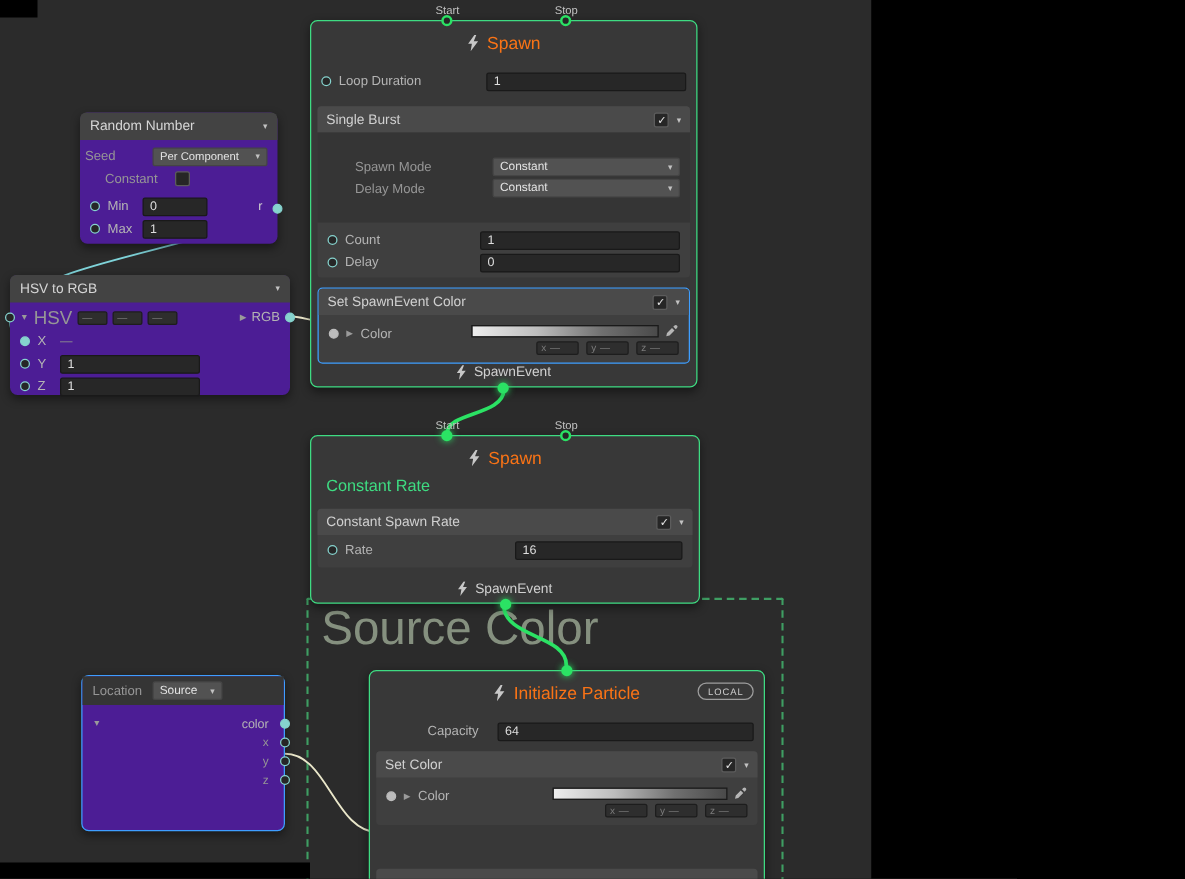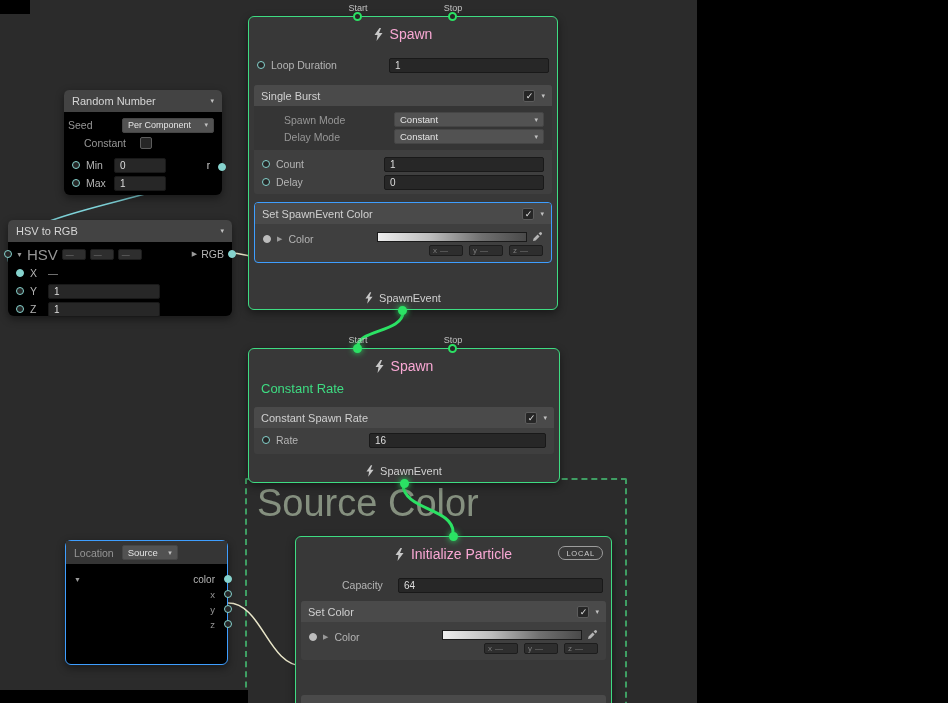--- a/index.html
+++ b/index.html
@@ -4,40 +4,40 @@
 <style>
   * { box-sizing:border-box; margin:0; padding:0; }
   body { background:#111; font-family:"Liberation Sans", sans-serif; }
   #canvas { position:relative; width:948px; height:703px; background:#2b2b2b; overflow:hidden; }
   #edges { position:absolute; inset:0; z-index:1; pointer-events:none; }
   .edge-flow { stroke:var(--flow_green); stroke-width:3; fill:none; stroke-linecap:round; }
   .edge-cyan { stroke:var(--edge_cyan); stroke-width:1.5; fill:none; }
   .edge-cream { stroke:var(--edge_cream); stroke-width:1.5; fill:none; }
   .edge-rgb { stroke:var(--edge_cream); stroke-width:1.5; fill:none; }
 
-  .node { position:absolute; z-index:2; background:#000000; border-radius:6px; box-shadow:0 3px 8px rgba(0,0,0,.45); color:#c4c4c4; }
+  .node { position:absolute; z-index:2; background:#4c1d95; border-radius:6px; box-shadow:0 3px 8px rgba(0,0,0,.45); color:#c4c4c4; }
   .ctx { border:1.5px solid var(--context_green); background:#383838; }
   .sel { border-color:var(--selection_blue) !important; }
 
   .op-header { height:22px; background:#434343; border-radius:5px 5px 0 0; display:flex; align-items:center; padding:0 8px; font-size:11px; color:#d6d6d6; gap:4px; }
-  .title-row { height:30px; display:flex; align-items:center; justify-content:center; gap:7px; font-size:14px; color:#f9a8d4; margin-top:2px; }
+  .title-row { height:30px; display:flex; align-items:center; justify-content:center; gap:7px; font-size:14px; color:#f97316; margin-top:2px; }
   .subtitle { font-size:13px; color:var(--context_green); padding:0 12px; height:20px; }
 
   .row { display:flex; align-items:center; gap:6px; padding:0 8px; height:16px; }
   .label { font-size:10.5px; color:#b4b4b4; white-space:nowrap; }
   .dim { color:#969696; }
   .sp { flex:1; }
   .field { background:#272727; border:1px solid #191919; border-radius:2px; height:15px; display:flex; align-items:center; padding:0 5px; font-size:10px; color:#dedede; }
   .dropdown { background:#525252; border:1px solid #454545; border-radius:2px; height:15px; display:flex; align-items:center; justify-content:space-between; padding:0 5px; font-size:9.5px; color:#e4e4e4; gap:4px; }
   .caret { font-size:7px; color:#c2c2c2; }
   .checkbox { width:12px; height:12px; background:#262626; border:1px solid #5c5c5c; border-radius:2px; font-size:9px; color:#e2e2e2; display:flex; align-items:center; justify-content:center; flex:none; }
 
   .block { background:#3f3f3f; border-radius:3px; margin:0 5px; }
   .block-header { height:21px; background:#4a4a4a; display:flex; align-items:center; gap:6px; padding:0 7px; font-size:11px; color:#d0d0d0; border-radius:3px 3px 0 0; }
-  .settings { background:#353535; padding:6px 0; display:flex; flex-direction:column; gap:2px; }
+  .settings { background:#353535; padding:20px 0; display:flex; flex-direction:column; gap:2px; }
   .settings .row { height:15px; }
 
   .port { width:8px; height:8px; border-radius:50%; border:1.5px solid #86d3ce; background:#262626; flex:none; }
   .port.filled { background:#86d3ce; }
   .port.gray { border-color:#bcbcbc; }
   .port.gray.filled { background:#bcbcbc; }
   .flow-port { position:absolute; width:9px; height:9px; border-radius:50%; border:2px solid var(--flow_green); background:#262626; z-index:3; }
   .flow-port.filled { background:var(--flow_green); box-shadow:0 0 6px var(--flow_green); }
   .flow-label { position:absolute; font-size:9px; color:#c2c2c2; width:44px; text-align:center; }
   .tri { font-size:7px; color:#9a9a9a; flex:none; }
@@ -269,21 +269,21 @@
       <div class="block-header">
         <span>Constant Spawn Rate</span>
         <span class="sp"></span>
         <span class="checkbox">✓</span>
         <span class="caret">▾</span>
       </div>
       <div class="row" style="margin-top:4px">
         <span class="port"></span>
         <span class="label">Rate</span>
         <span class="sp"></span>
-        <span class="field" style="width:177px">16</span>
+        <span class="field" style="width:134px">16</span>
       </div>
     </div>
 
     <div class="ctx-footer">
       <svg width="8" height="12" viewBox="0 0 9 13">
           <path d="M5.5 0 L0.5 7 H3.5 L2.5 13 L8.5 5 H5 L7 0 Z" fill="#c8c8c8"></path>
         </svg>
       <span>SpawnEvent</span>
     </div>
     <div class="flow-port filled" style="left:151px;bottom:-6px"></div>

